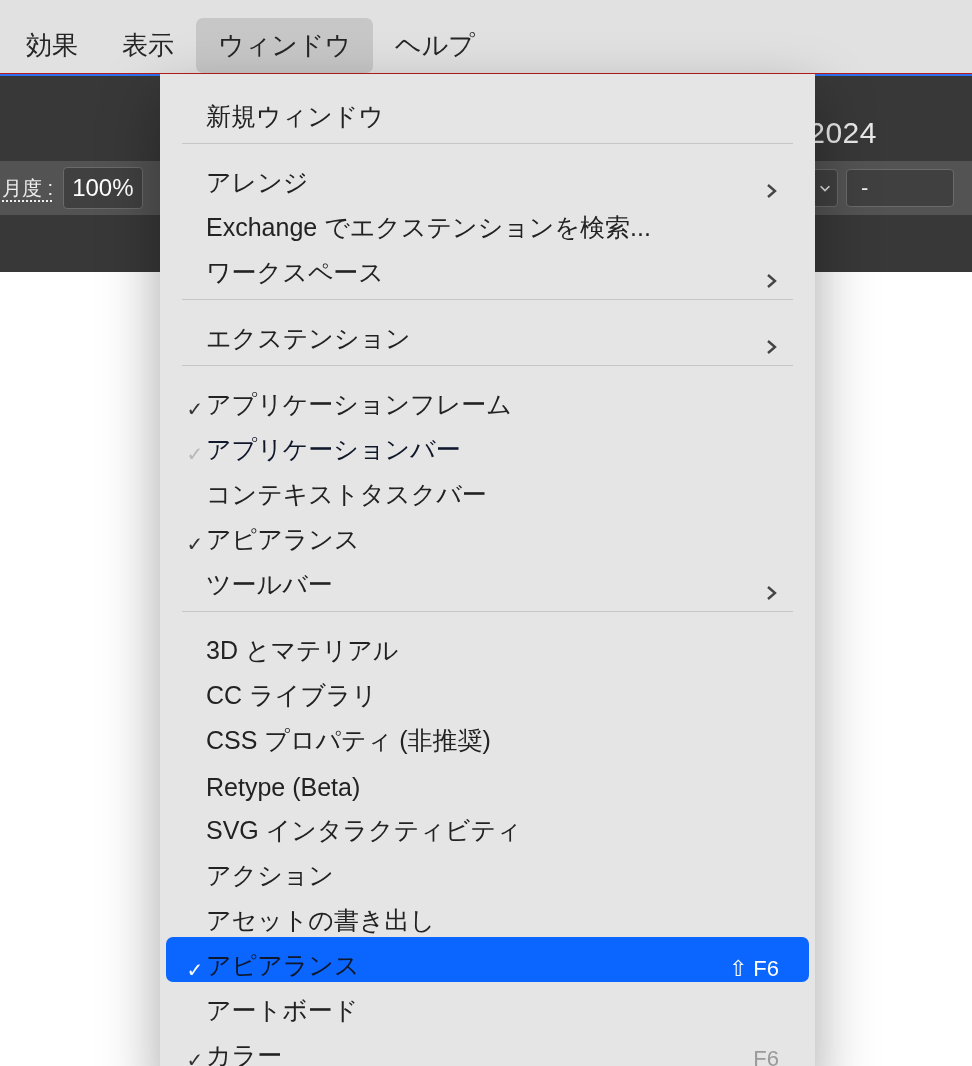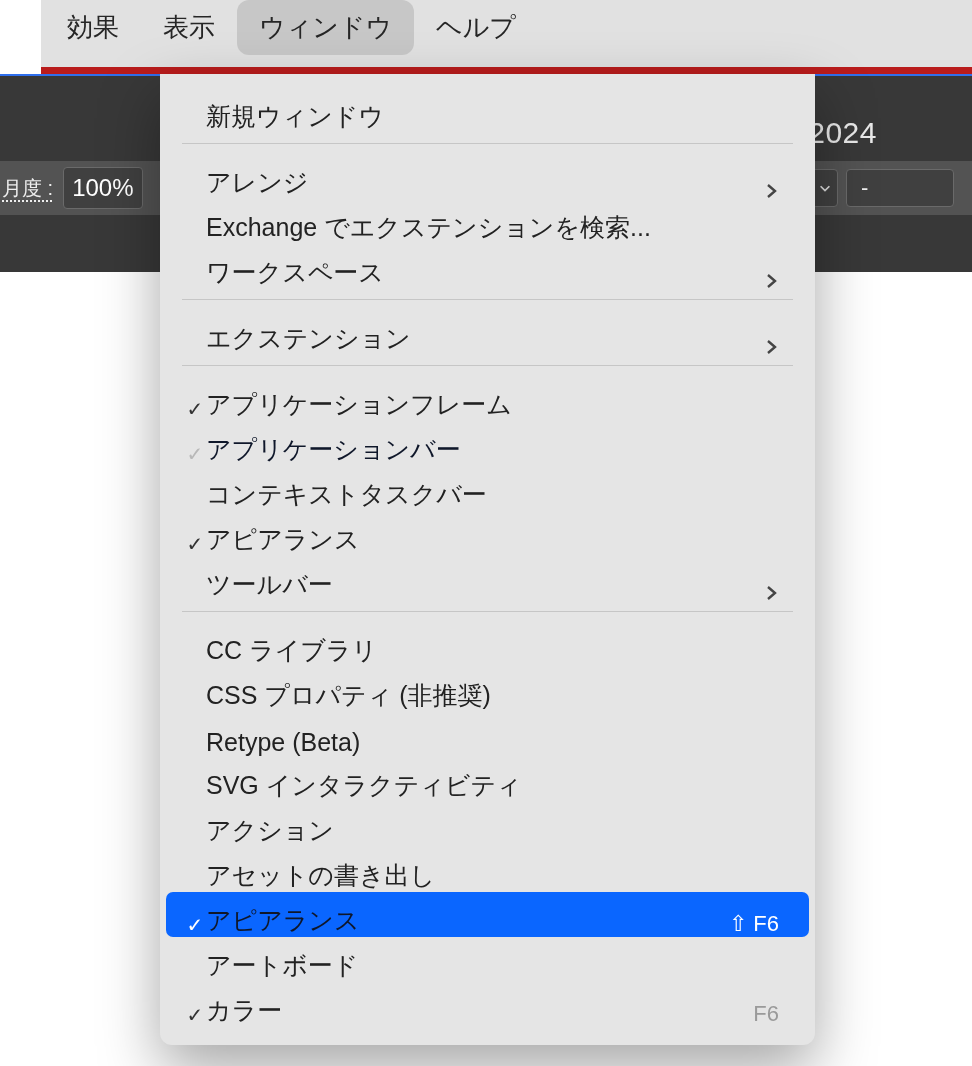--- a/index.html
+++ b/index.html
@@ -8,39 +8,37 @@
     height: 1066px;
     overflow: hidden;
     font-family: -apple-system, "Helvetica Neue", Arial, sans-serif;
     background: #fff;
   }
 
   
   .menubar {
     height: 74px;
     background: #e1e1e1;
-    border-bottom: 7px solid #b91c1c;
+    border-bottom: 1px solid #b91c1c;
     display: flex;
-    align-items: flex-start;
+    align-items: flex-end;
     padding-left: 4px;
     position: relative;
     z-index: 5;
-    margin-left: 41px;
   }
   .menubar-item {
     font-size: 26px;
     color: #262626;
     padding: 10px 22px;
     border-radius: 7px;
     cursor: default;
     user-select: none;
   }
   .menubar-item.active {
     background: #c7c7c7;
-    border-radius: 12px;
   }
 
   
   .appband {
     position: absolute;
     top: 74px;
     left: 0;
     right: 0;
     height: 198px;
     background: #383838;
@@ -250,20 +248,24 @@
     <div class="menu-row">
       <span class="check-col"></span>
       <span class="menu-label">ツールバー</span>
       <svg class="submenu-arrow" viewBox="0 0 16 16">
         <polyline points="5,2 12,8 5,14"></polyline>
       </svg>
     </div>
     <div class="sep"></div>
     <div class="menu-row">
       <span class="check-col"></span>
+      <span class="menu-label">3D とマテリアル</span>
+    </div>
+    <div class="menu-row">
+      <span class="check-col"></span>
       <span class="menu-label">CC ライブラリ</span>
     </div>
     <div class="menu-row">
       <span class="check-col"></span>
       <span class="menu-label">CSS プロパティ (非推奨)</span>
     </div>
     <div class="menu-row">
       <span class="check-col"></span>
       <span class="menu-label">Retype (Beta)</span>
     </div>

